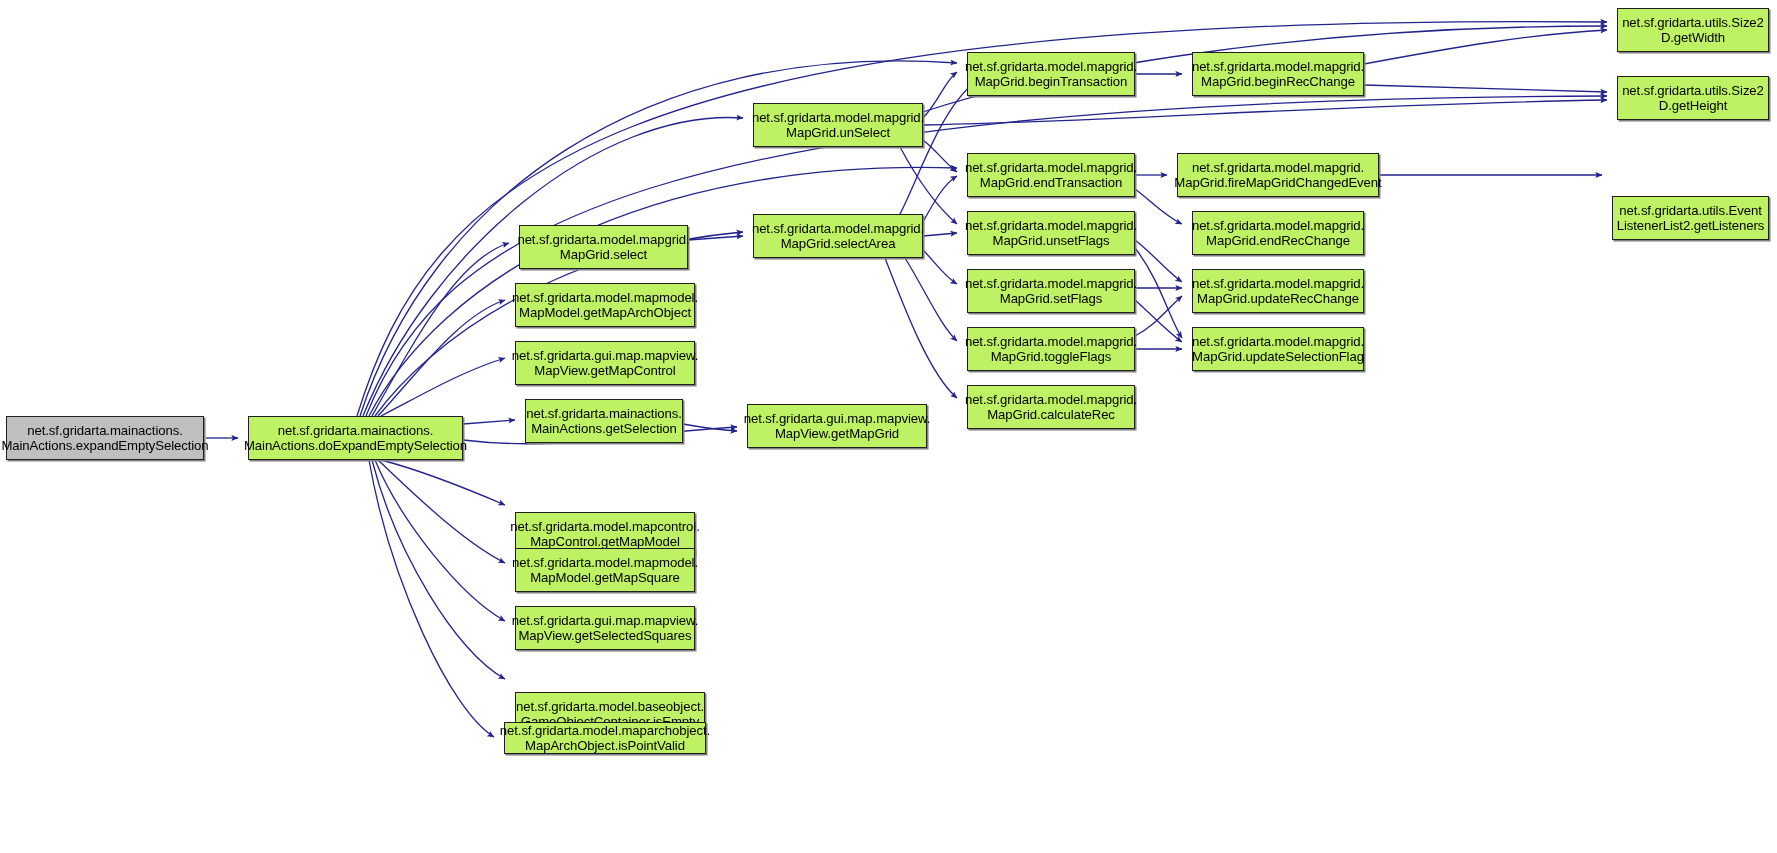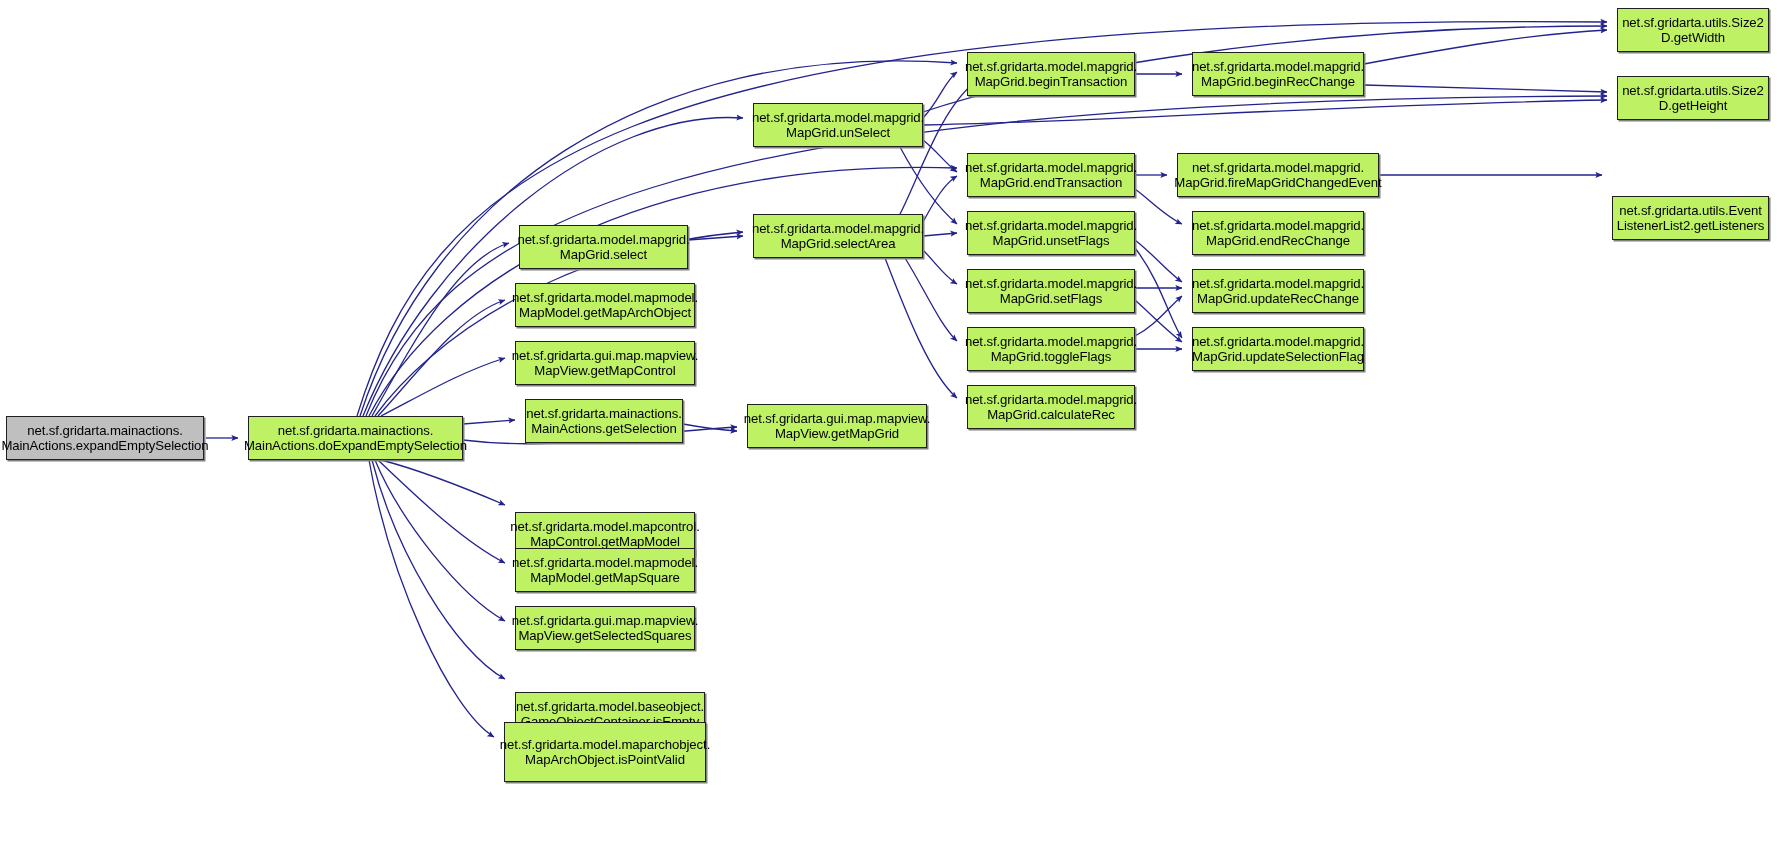--- a/index.html
+++ b/index.html
@@ -117,21 +117,21 @@
       <div class="node" style="left: 525px; top: 399px; width: 158px; height: 44px;"><span class="node-label">net.sf.gridarta.mainactions.
 MainActions.getSelection</span></div>
       <div class="node" style="left: 515px; top: 512px; width: 180px; height: 44px;"><span class="node-label">net.sf.gridarta.model.mapcontrol.
 MapControl.getMapModel</span></div>
       <div class="node" style="left: 515px; top: 548px; width: 180px; height: 44px;"><span class="node-label">net.sf.gridarta.model.mapmodel.
 MapModel.getMapSquare</span></div>
       <div class="node" style="left: 515px; top: 606px; width: 180px; height: 44px;"><span class="node-label">net.sf.gridarta.gui.map.mapview.
 MapView.getSelectedSquares</span></div>
       <div class="node" style="left: 515px; top: 692px; width: 190px; height: 44px;"><span class="node-label">net.sf.gridarta.model.baseobject.
 GameObjectContainer.isEmpty</span></div>
-      <div class="node" style="left: 504px; top: 722px; width: 202px; height: 60px;"><span class="node-label">net.sf.gridarta.model.maparchobject.
+      <div class="node" style="left: 504px; top: 722px; width: 202px; height: 32px;"><span class="node-label">net.sf.gridarta.model.maparchobject.
 MapArchObject.isPointValid</span></div>
       <div class="node" style="left: 753px; top: 103px; width: 170px; height: 44px;"><span class="node-label">net.sf.gridarta.model.mapgrid.
 MapGrid.unSelect</span></div>
       <div class="node" style="left: 753px; top: 214px; width: 170px; height: 44px;"><span class="node-label">net.sf.gridarta.model.mapgrid.
 MapGrid.selectArea</span></div>
       <div class="node" style="left: 747px; top: 404px; width: 180px; height: 44px;"><span class="node-label">net.sf.gridarta.gui.map.mapview.
 MapView.getMapGrid</span></div>
       <div class="node" style="left: 967px; top: 52px; width: 168px; height: 44px;"><span class="node-label">net.sf.gridarta.model.mapgrid.
 MapGrid.beginTransaction</span></div>
       <div class="node" style="left: 967px; top: 153px; width: 168px; height: 44px;"><span class="node-label">net.sf.gridarta.model.mapgrid.

